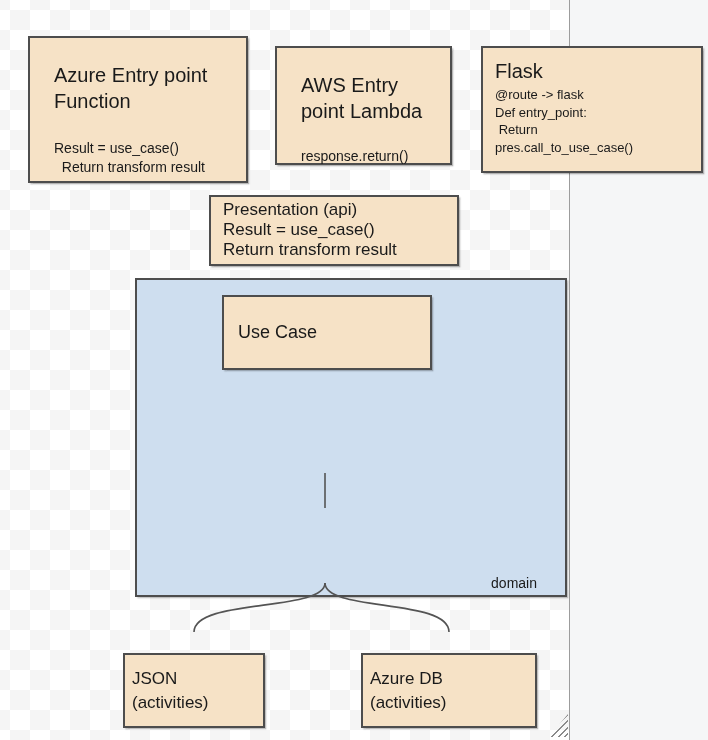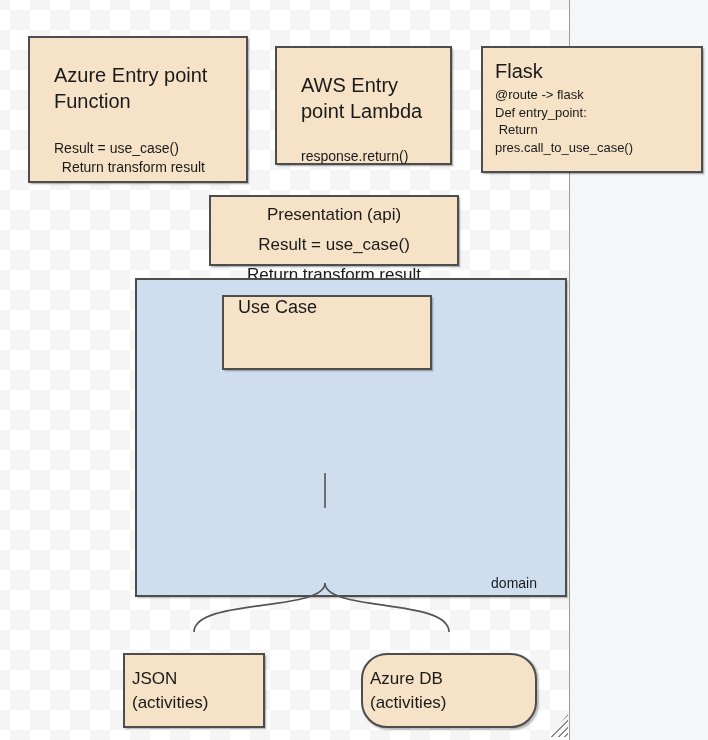--- a/index.html
+++ b/index.html
@@ -37,51 +37,51 @@
   }
   .node .title{font-size:20px;line-height:26px;white-space:normal;}
   .node .body{font-size:14px;line-height:19px;white-space:pre-wrap;}
   .azure{left:28px;top:36px;width:220px;height:147px;}
   .azure .body{margin-top:25px;}
   .aws{left:275px;top:46px;width:177px;height:119px;}
   .aws .body{margin-top:23px;}
   .flask{left:481px;top:46px;width:222px;height:127px;padding:10px 12px;}
   .flask .body{font-size:13px;line-height:17.5px;margin-top:2px;}
   .presentation{left:209px;top:195px;width:250px;height:71px;padding:3px 12px;}
-  .presentation .body{font-size:17px;line-height:30px;text-align:center;}
+  .presentation .body{font-size:17px;line-height:20px;}
   .group{
     position:absolute;left:135px;top:278px;width:432px;height:319px;box-sizing:border-box;
     background:var(--group-fill);
     border:2px solid var(--node-stroke);
     box-shadow:1.5px 1.5px 1.5px rgba(0,0,0,0.22);
   }
   .inner-node{
     position:absolute;left:85px;width:210px;box-sizing:border-box;
     background:var(--node-fill);
     border:2px solid var(--node-stroke);
     box-shadow:1.5px 1.5px 1.5px rgba(0,0,0,0.25);
-    display:flex;align-items:flex-start;
+    display:flex;align-items:center;
     padding-left:14px;font-size:18px;
   }
   .use-case{top:15px;height:75px;}
   .services{top:123px;height:72px;}
   .daos{top:230px;height:75px;}
   .group-label{
     position:absolute;right:28px;bottom:4px;font-size:14px;
   }
   .store-node{
     position:absolute;box-sizing:border-box;
     background:var(--node-fill);
     border:2px solid var(--node-stroke);
     box-shadow:1.5px 1.5px 1.5px rgba(0,0,0,0.25);
     display:flex;align-items:center;
     padding-left:7px;font-size:17px;line-height:24px;white-space:pre-wrap;margin-top:21px;
   }
   .json-store{left:123px;top:632px;width:142px;height:75px;}
-  .azure-db{left:361px;top:632px;width:176px;height:75px;border-radius:26px;}
+  .azure-db{left:361px;top:632px;width:176px;height:75px;}
   .edges{position:absolute;left:0;top:0;width:708px;height:740px;pointer-events:none;}
   .edges path{stroke:var(--edge);stroke-width:1.6;fill:none;}
   .resize-grip{
     position:absolute;left:549px;top:714px;width:19px;height:23px;
     background:repeating-linear-gradient(135deg,#8b8b8b 0 1.4px,transparent 1.4px 4.4px);
     clip-path:polygon(100% 0,100% 100%,0 100%);
   }
 </style>
 </head>
 <body>

